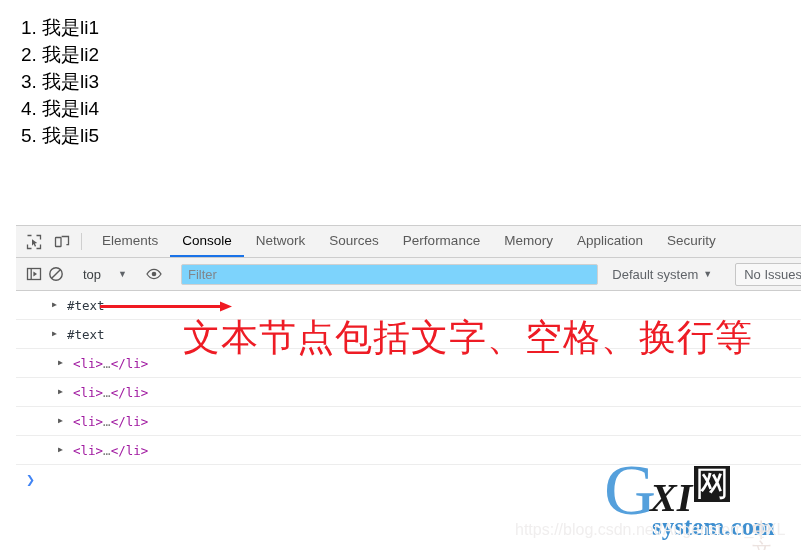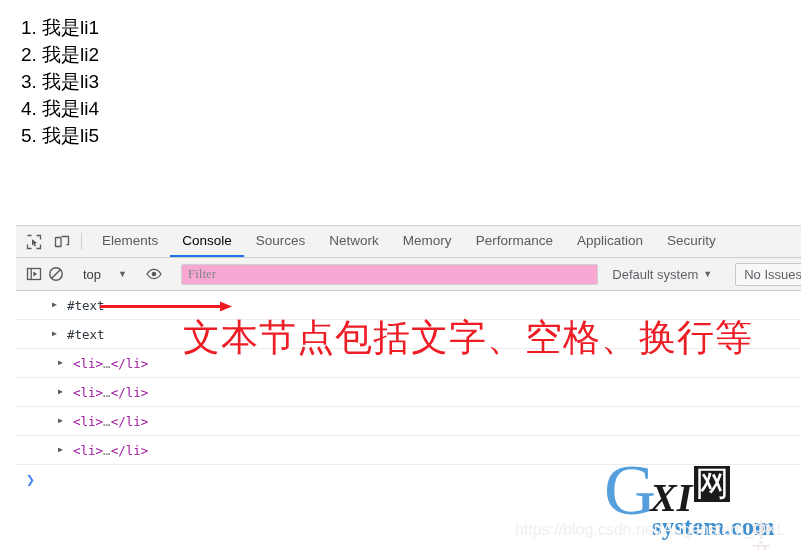--- a/index.html
+++ b/index.html
@@ -127,23 +127,23 @@
     font-size: 9px;
     color: #5f6368;
     line-height: 1;
   }
   #filter-input {
     flex: 1 1 auto;
     height: 21px;
     margin: 0 6px 0 4px;
     border: 1px solid #d0d0d0;
     border-radius: 2px;
-    background: #f9a8d4;
+    background: #7dd3fc;
     font-size: 13px;
-    font-family: Liberation Serif, serif;
+    font-family: Liberation Sans, sans-serif;
     color: #202124;
     padding: 0 6px;
     box-sizing: border-box;
     outline: none;
     min-width: 40px;
   }
   #filter-input::placeholder { color: #80868b; }
   .levels-select {
     font-size: 13px;
     color: #5f6368;
@@ -327,24 +327,24 @@
         <svg width="16" height="16" viewBox="0 0 16 16" aria-hidden="true">
           <rect x="1.5" y="3.5" width="5.5" height="9" rx="0.6" fill="none" stroke="#5a5a5a" stroke-width="1.3"></rect>
           <path d="M7.6 2.5h6.9v8.2h-2.1" fill="none" stroke="#5a5a5a" stroke-width="1.3"></path>
         </svg>
       </div>
     </div>
     <div class="vsep"></div>
     <div class="tabs">
       <div class="tab">Elements</div>
       <div class="tab active">Console</div>
+      <div class="tab">Network</div>
       <div class="tab">Sources</div>
-      <div class="tab">Network</div>
+      <div class="tab">Performance</div>
       <div class="tab">Memory</div>
-      <div class="tab">Performance</div>
       <div class="tab">Application</div>
       <div class="tab">Security</div>
     </div>
   </div>
 
   <div class="filterbar">
     <div class="icon-btn">
       <svg width="16" height="16" viewBox="0 0 16 16" aria-hidden="true">
         <rect x="1.5" y="2.5" width="13" height="11" fill="none" stroke="#5a5a5a" stroke-width="1.3"></rect>
         <line x1="5.2" y1="2.5" x2="5.2" y2="13.5" stroke="#5a5a5a" stroke-width="1.3"></line>

